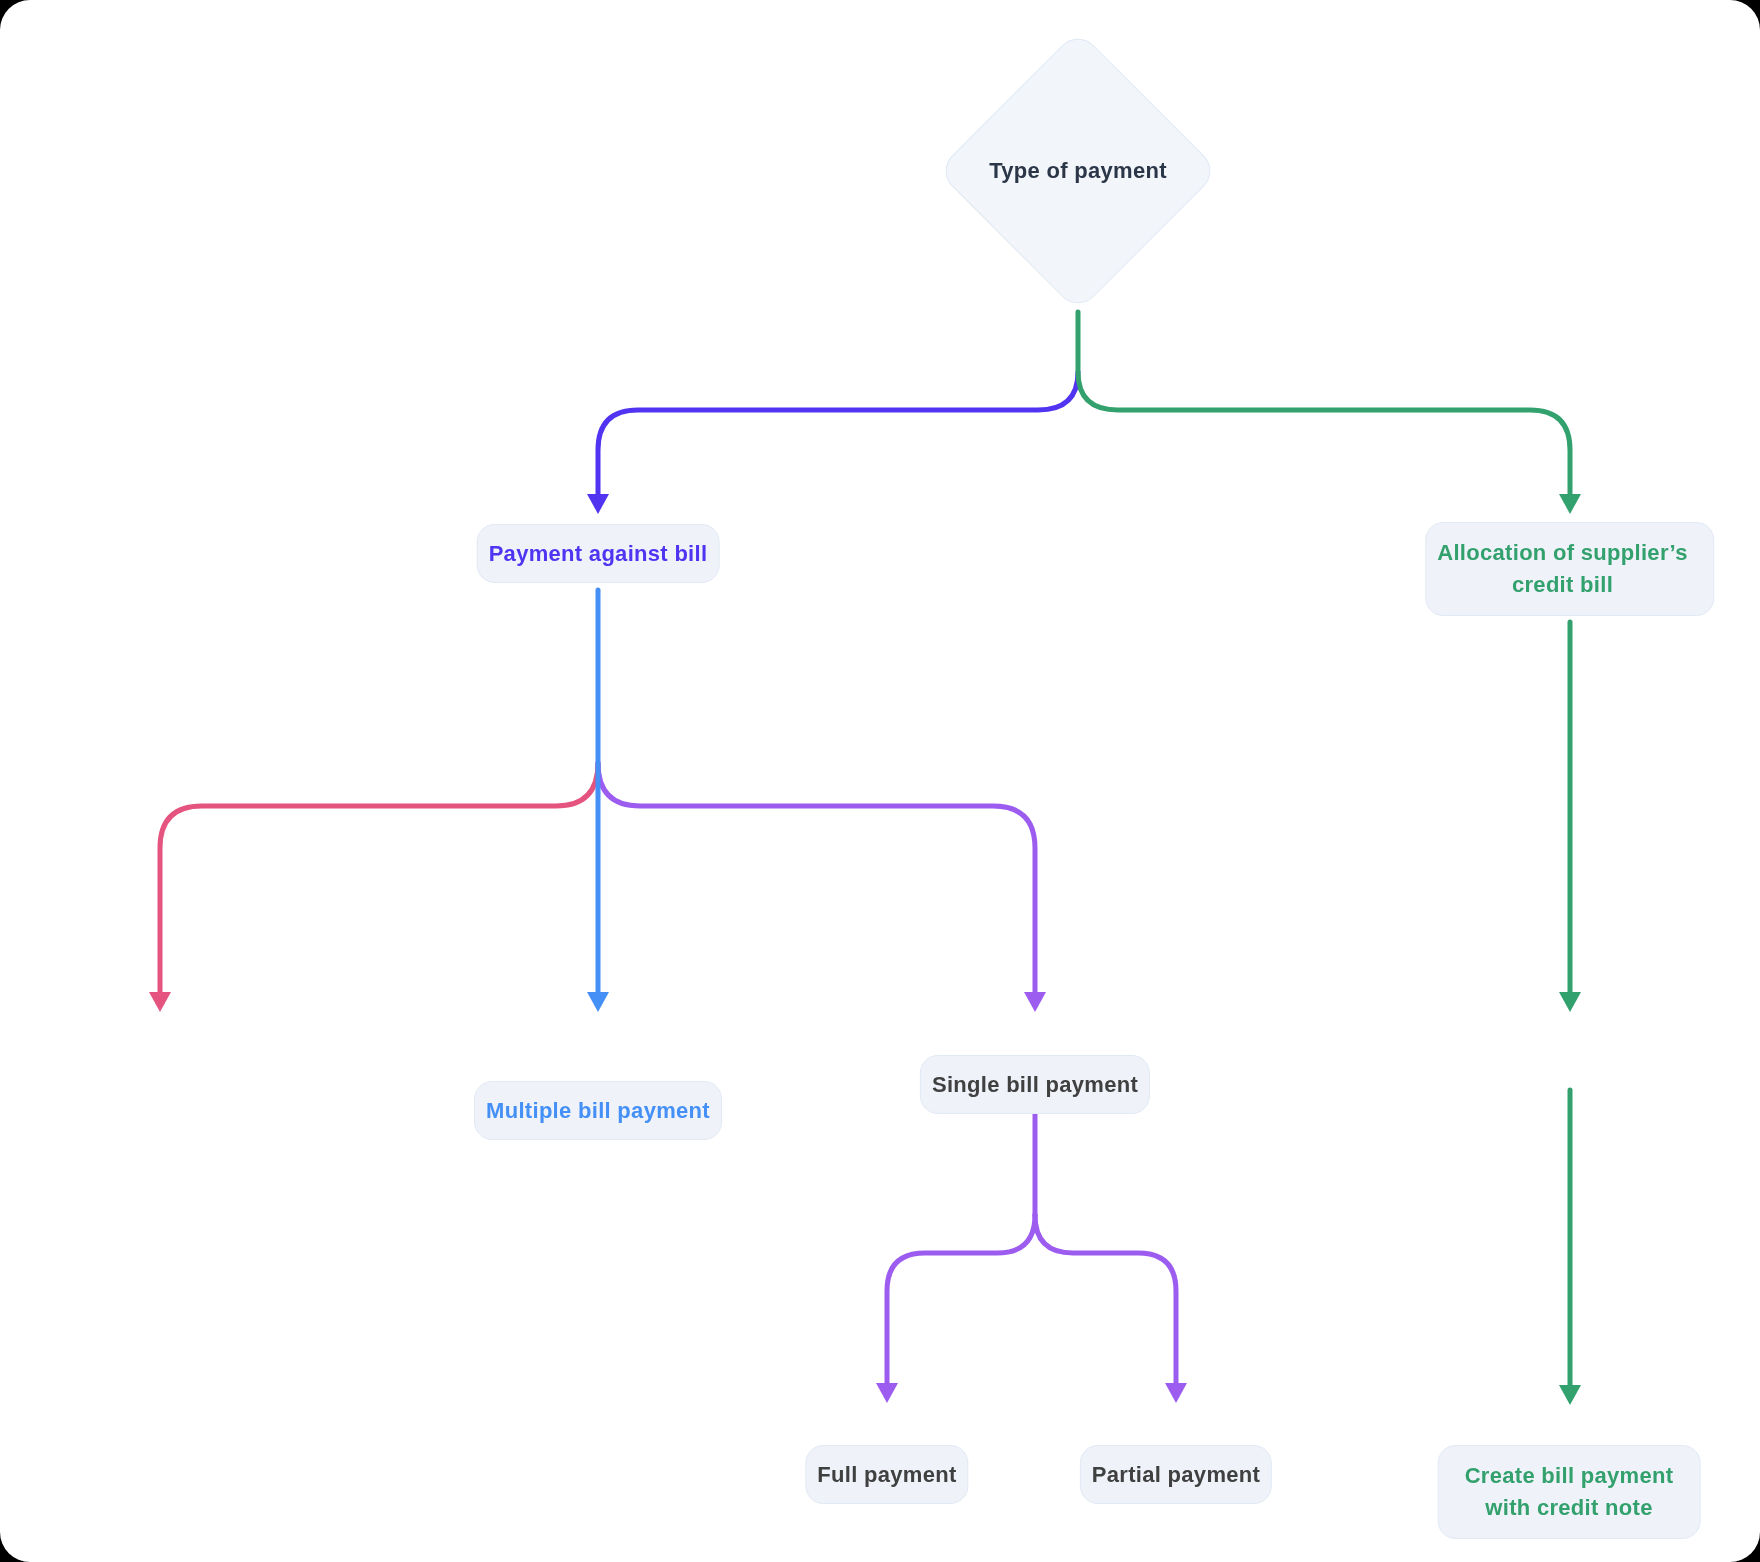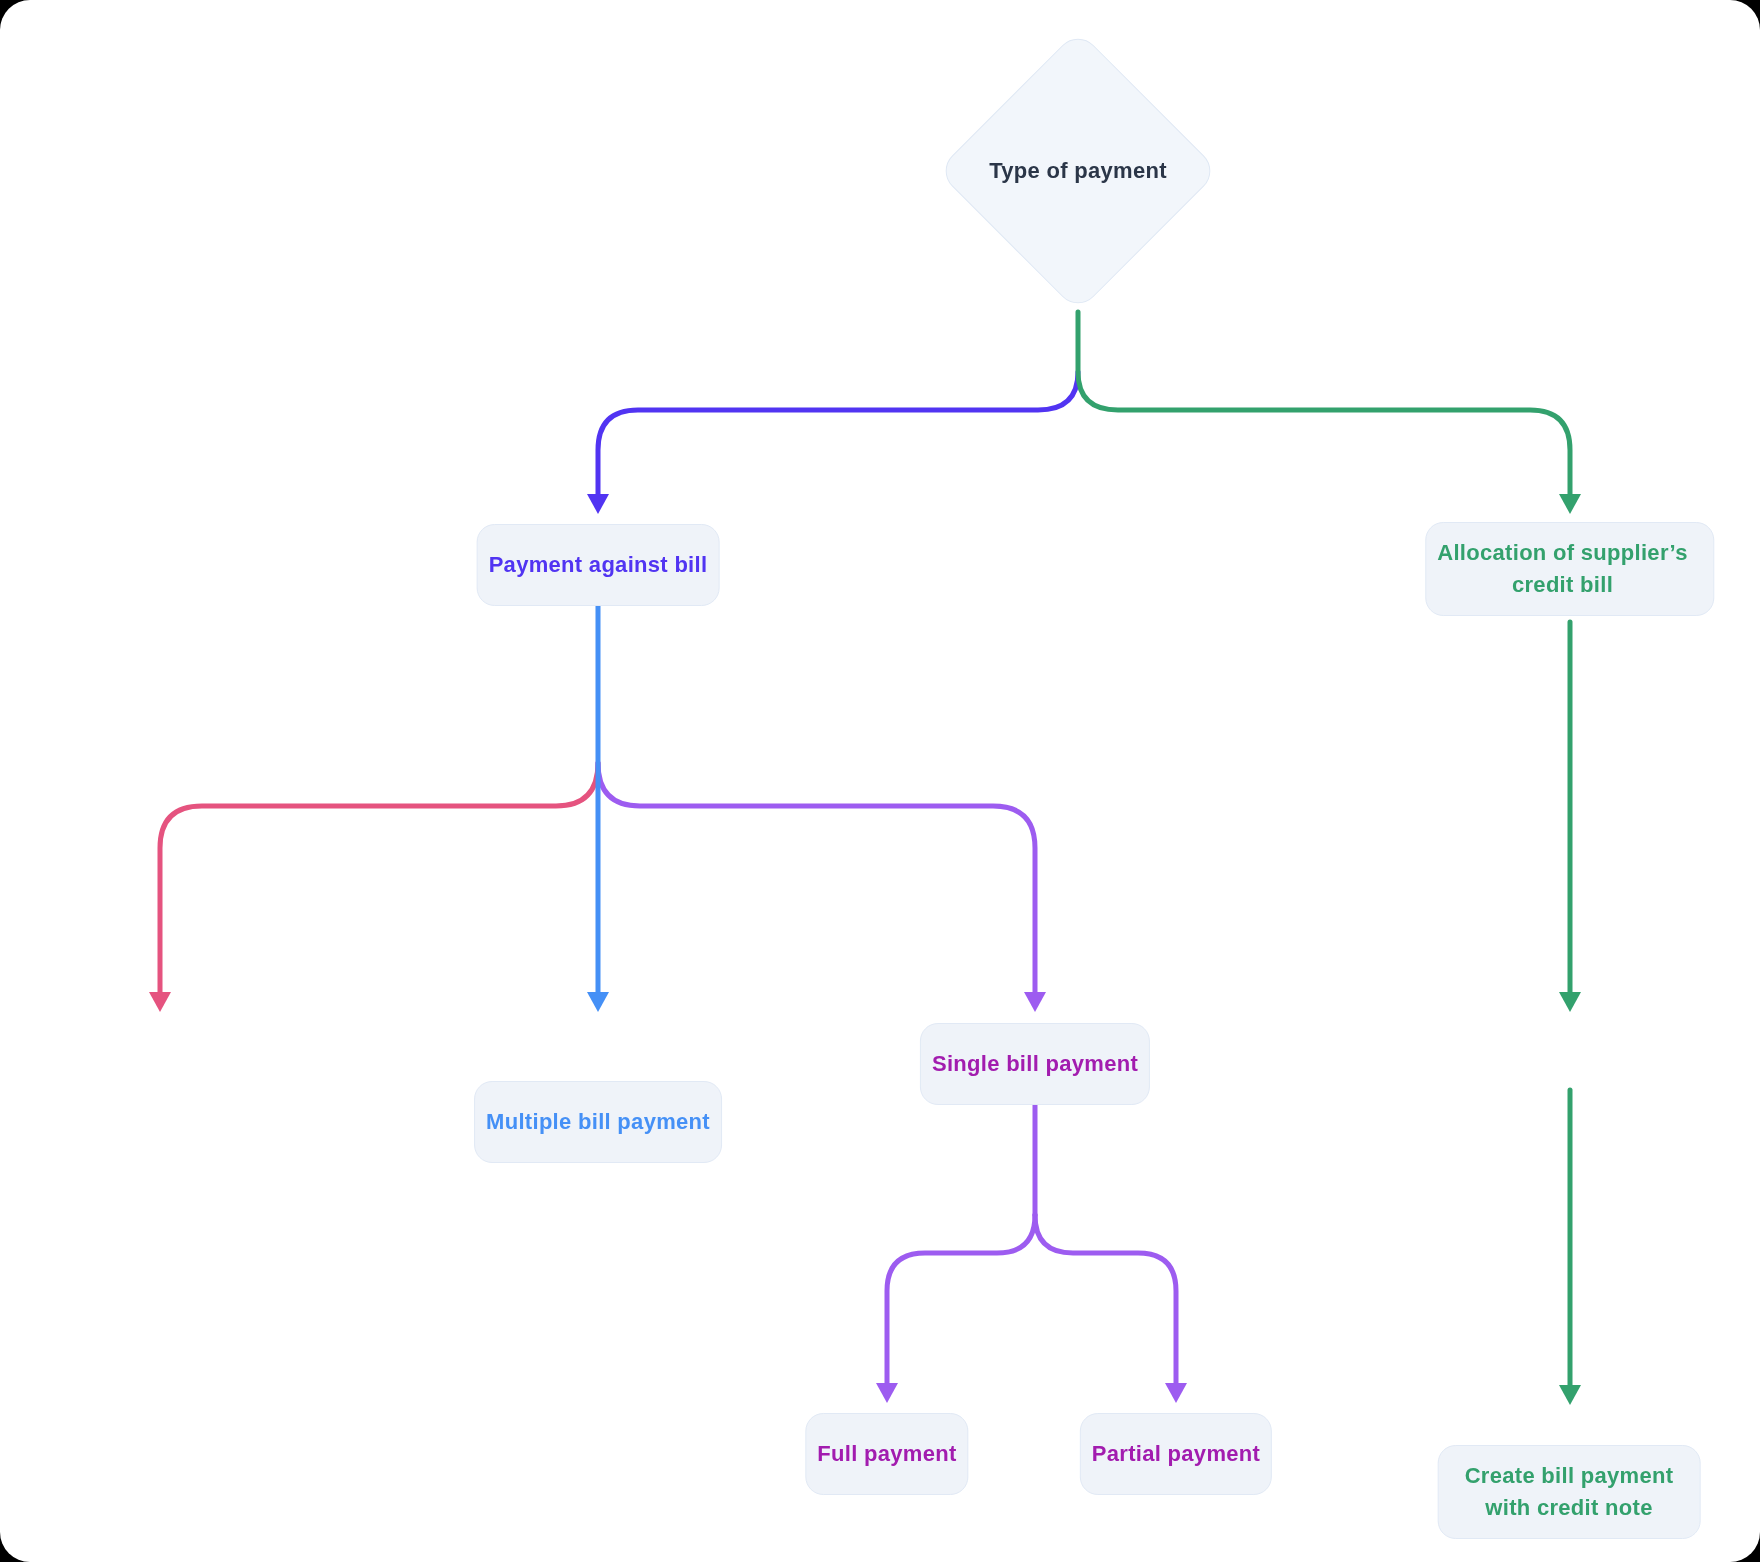--- a/index.html
+++ b/index.html
@@ -57,21 +57,21 @@
     color: #2b3648;
     letter-spacing: 0.3px;
     white-space: nowrap;
   }
   .node {
     position: absolute;
     transform: translateX(-50%);
     background: #eff3f9;
     border: 1.5px solid #e1e9f5;
     border-radius: 18px;
-    height: 82px;
+    height: 59px;
     padding: 0 11px;
     display: flex;
     align-items: center;
     justify-content: center;
     font-size: 22px;
     font-weight: 700;
     letter-spacing: 0.3px;
     white-space: nowrap;
     box-sizing: border-box;
   }
@@ -79,21 +79,21 @@
     height: auto;
     padding: 14px 26px;
     flex-direction: column;
     line-height: 1.45;
     text-align: center;
   }
   .node.c-indigo { color: #5134f2; }
   .node.c-green  { color: #33a16d; }
   .node.c-blue   { color: #4590f6; }
   .node.c-pink   { color: #e5537f; }
-  .node.c-purple { color: #a21caf; }
+  .node.c-purple { color: #404040; margin-top: 32px; }
 </style>
 </head>
 <body>
 
 <div class="canvas">
 
   <svg class="wires" viewBox="0 0 1760 1562" xmlns="http://www.w3.org/2000/svg">
 
     <path class="wire indigo" d="M1078 372 Q1078 410 1038 410 L638 410 Q598 410 598 450 L598 496"></path>
     <path class="head indigo" d="M587 494 L609 494 L598 514 Z"></path>

